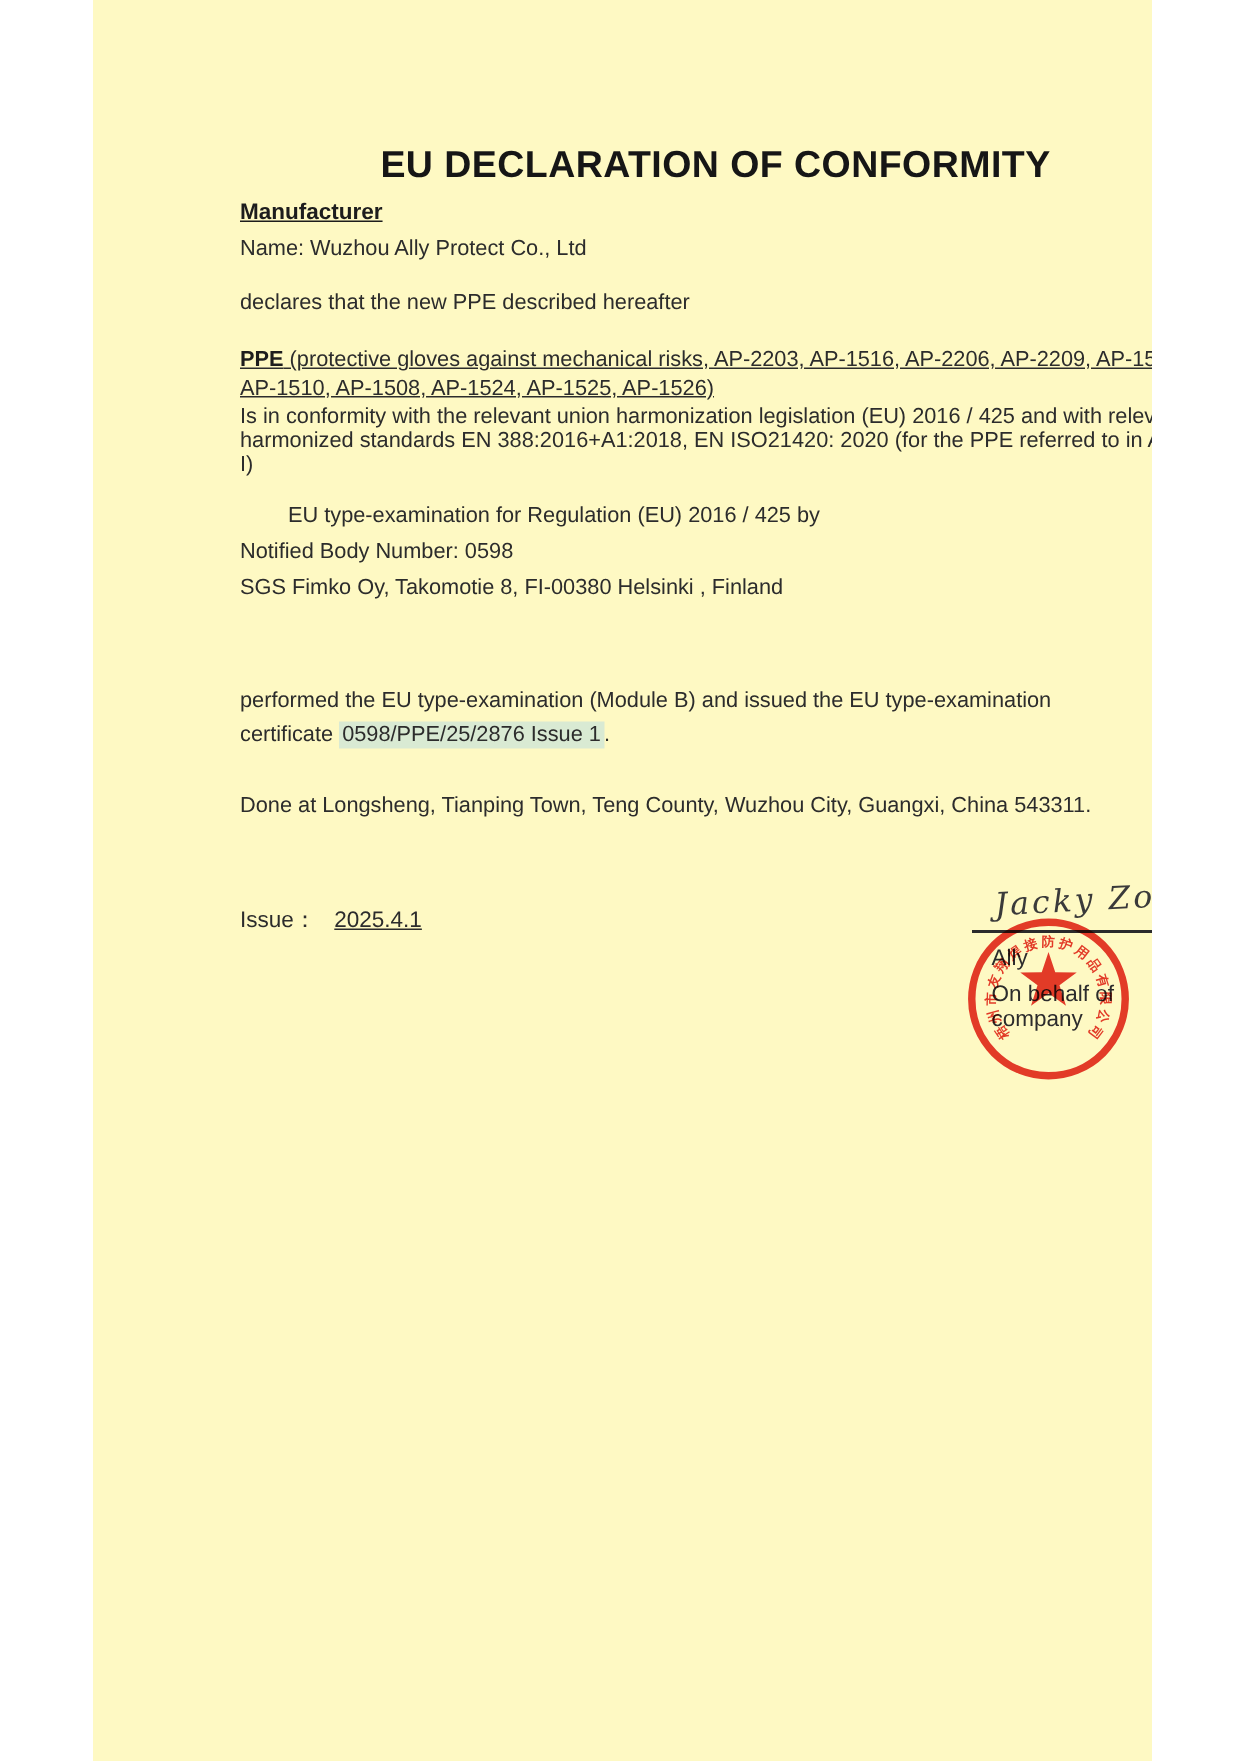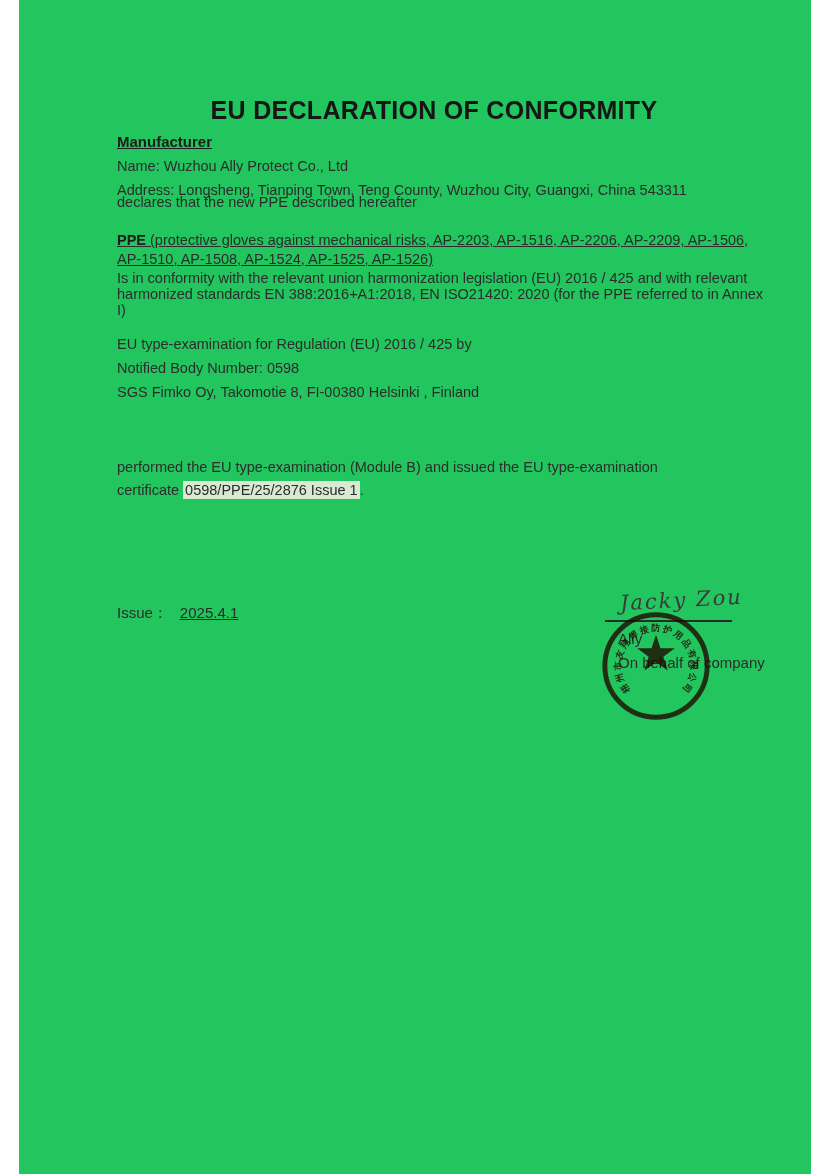--- a/index.html
+++ b/index.html
@@ -1,22 +1,22 @@
 <!DOCTYPE html>
 <html><head>
 <meta charset="utf-8">
 <style>
   * { margin: 0; padding: 0; box-sizing: border-box; }
   html, body { background: #ffffff; }
   .page {
     position: relative;
-    width: 792px;
+    width: 706px;
     height: 1174px;
     margin: 0 auto;
-    background: #22c55e;
+    background: #fef9c3;
     font-family: "Liberation Sans", sans-serif;
     color: #2c2c2c;
     font-size: 14.5px;
     overflow: hidden;
   }
   .abs { position: absolute; left: 98px; }
   .doc-title {
     top: 96px;
     width: 634px;
     text-align: center;
@@ -31,21 +31,21 @@
     font-weight: bold;
     text-decoration: underline;
     color: #1d1d1d;
   }
   .line { white-space: nowrap; }
   .l-name        { top: 158px; text-align: center; }
   .l-address     { top: 182px; }
   .l-declares    { top: 194px; }
   .p-ppe         { top: 231px; width: 642px; line-height: 18.5px; text-decoration: underline; }
   .p-conformity  { top: 270px; width: 650px; line-height: 16px; }
-  .l-exam        { top: 336px; }
+  .l-exam        { top: 336px; margin-left: 32px; }
   .l-notified    { top: 360px; }
   .l-sgs         { top: 384px; }
   .l-performed   { top: 459px; }
   .l-certificate { top: 482px; }
   .l-done        { top: 529px; }
   .l-date        { top: 604px; font-size: 15px; }
   b.inline-bold { color: #1d1d1d; }
   .highlight {
     background: #d9ead3;
     padding: 1px 2px;
@@ -94,38 +94,38 @@
 <body>
 
 <div class="page">
 
   <div class="abs doc-title">EU DECLARATION OF CONFORMITY</div>
 
   <div class="abs heading-underline">Manufacturer</div>
 
   <div class="abs line l-name">Name: Wuzhou Ally Protect Co., Ltd</div>
 
-  <div class="abs line l-address">Address: Longsheng, Tianping Town, Teng County, Wuzhou City, Guangxi, China 543311</div>
 
   <div class="abs line l-declares">declares that the new PPE described hereafter</div>
 
   <div class="abs p-ppe"><b class="inline-bold">PPE</b><span> (protective gloves against mechanical risks, AP-2203, AP-1516, AP-2206, AP-2209, AP-1506, AP-1510, AP-1508, AP-1524, AP-1525, AP-1526)</span></div>
 
   <div class="abs p-conformity">Is in conformity with the relevant union harmonization legislation (EU) 2016 / 425 and with relevant harmonized standards EN 388:2016+A1:2018, EN ISO21420: 2020 (for the PPE referred to in Annex I)</div>
 
   <div class="abs line l-exam">EU type-examination for Regulation (EU) 2016 / 425 by</div>
 
   <div class="abs line l-notified">Notified Body Number: 0598</div>
 
   <div class="abs line l-sgs">SGS Fimko Oy, Takomotie 8, FI-00380 Helsinki , Finland</div>
 
   <div class="abs line l-performed">performed the EU type-examination (Module B) and issued the EU type-examination</div>
 
   <div class="abs line l-certificate"><span>certificate </span><span class="highlight">0598/PPE/25/2876 Issue 1</span><span>.</span></div>
 
+  <div class="abs line l-done">Done at Longsheng, Tianping Town, Teng County, Wuzhou City, Guangxi, China 543311.</div>
 
   <div class="abs line l-date"><span>Issue：</span><span class="date-value">2025.4.1</span></div>
 
   <div class="sig-handwriting">Jacky Zou</div>
 
   <div class="sig-line"></div>
 
   <div class="sig-name">Ally</div>
 
   <div class="sig-behalf">On behalf of company</div>

